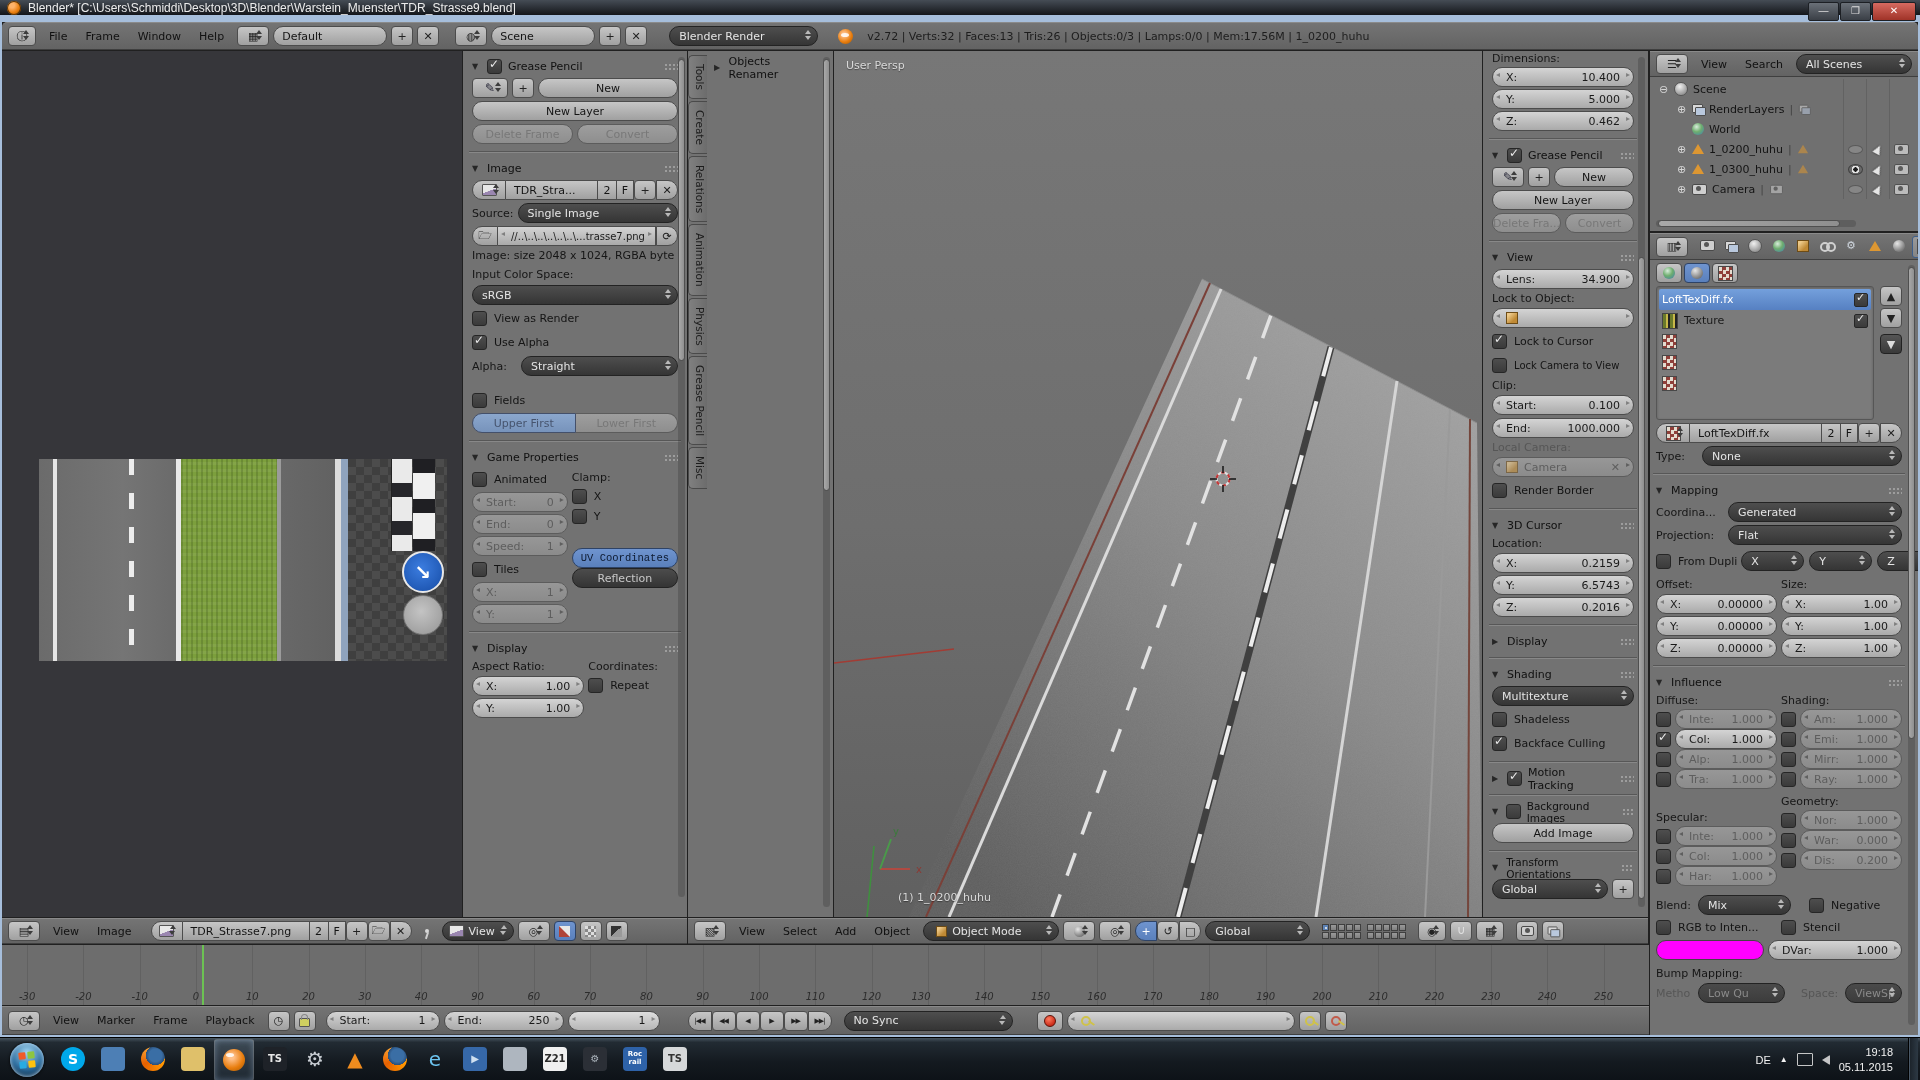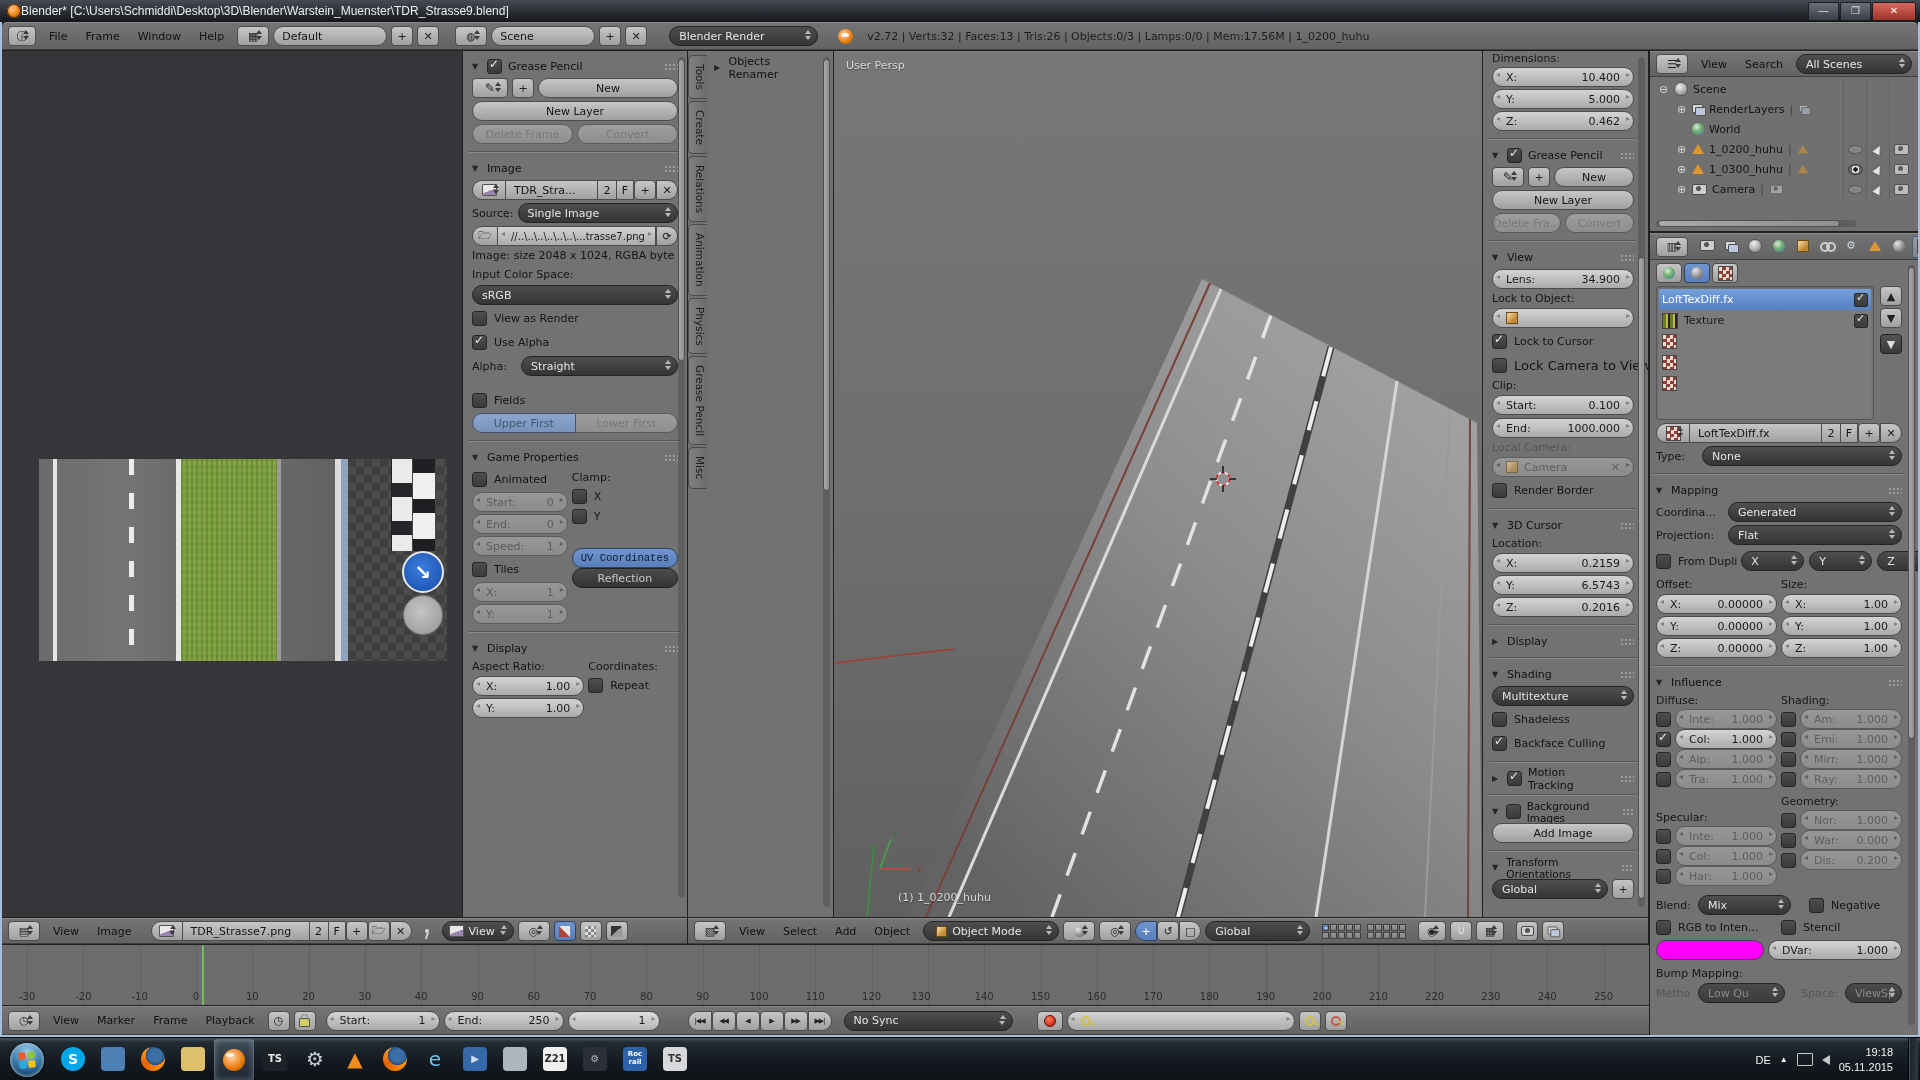--- a/index.html
+++ b/index.html
@@ -1,19 +1,19 @@
 <!DOCTYPE html>
 <html><head>
 <meta charset="utf-8">
 <style>
   html,body{margin:0;padding:0;background:#000;}
   #root{position:relative;width:1920px;height:1080px;overflow:hidden;background:#a6bedb;font-family:"DejaVu Sans",sans-serif;font-size:11px;color:#1a1a1a;-webkit-font-smoothing:antialiased;}
   .abs{position:absolute;}
   
-  .titlebar{left:0;top:0;width:1920px;height:22px;background:linear-gradient(#454c55,#14161a);display:flex;align-items:center;padding-left:7px;box-sizing:border-box;color:#ececec;font-family:"Liberation Sans",sans-serif;font-size:12px;}
+  .titlebar{left:0;top:0;width:1920px;height:15px;background:linear-gradient(#454c55,#14161a);display:flex;align-items:center;gap:7px;padding-left:7px;box-sizing:border-box;color:#ececec;font-family:"Liberation Sans",sans-serif;font-size:12px;}
   .winbtns{position:absolute;right:4px;top:2px;display:flex;gap:1px;}
   .winbtn{width:29px;height:17px;background:linear-gradient(#6a7078,#3a3f46);border:1px solid #1c1f24;border-radius:2px;color:#ddd;font-size:10px;line-height:15px;text-align:center;}
   .winbtn.close{background:linear-gradient(#d66a60,#a03328);width:42px;color:#fff;}
   .blender-app-ic{width:14px;height:14px;border-radius:50%;background:radial-gradient(circle at 36% 32%,#ffb369 18%,#e87d0d 55%,#8a4a08);box-shadow:inset 0 0 0 1px #5a3405;}
   .edge-l{left:0;top:22px;width:2px;height:1015px;background:#a6bedb;}
   .edge-r{left:1918px;top:22px;width:2px;height:1015px;background:#a6bedb;}
   .edge-b{left:0;top:1035px;width:1920px;height:2px;background:#a6bedb;}
   .blender-bg{left:2px;top:22px;width:1916px;height:1013px;background:#202020;}
   
   .hdr{background:linear-gradient(#747474,#636363);border-top:1px solid #8a8a8a;border-bottom:1px solid #3f3f3f;display:flex;align-items:center;gap:4px;padding:0 6px;box-sizing:border-box;}
@@ -103,21 +103,21 @@
   #img-npanel{left:463px;top:51px;width:224px;height:866px;overflow:hidden;}
   
   #toolshelf{left:688px;top:51px;width:145px;height:866px;}
   .tabcol{position:absolute;left:0;top:4px;width:19px;display:flex;flex-direction:column;gap:2px;}
   .vtab{writing-mode:vertical-rl;background:linear-gradient(90deg,#808080,#6c6c6c);border:1px solid #4a4a4a;border-right:none;border-radius:5px 0 0 5px;color:#1c1c1c;font-size:10.5px;padding:8px 1px;text-align:center;}
   
   #viewport{left:834px;top:51px;width:648px;height:866px;background:linear-gradient(180deg,#777 0%,#6e6e6e 55%,#606060 100%);overflow:hidden;}
   .vplabel{position:absolute;color:#d9d9d9;text-shadow:0 1px 1px rgba(0,0,0,.4);}
   #v3d-npanel{left:1483px;top:51px;width:165px;height:866px;overflow:hidden;}
   
-  #ruler{left:2px;top:945px;width:1647px;height:60px;background:#6d6d6d;overflow:hidden;}
+  #ruler{left:2px;top:945px;width:1647px;height:60px;background:#6d6d6d;overflow:hidden;font-style:italic;}
   .tick{position:absolute;bottom:3px;transform:translateX(-50%);font-size:10px;color:#2c2c2c;}
   .tickline{position:absolute;top:0;bottom:0;width:1px;background:rgba(0,0,0,.10);}
   .playhead{position:absolute;top:0;bottom:0;width:2px;background:#6cc253;}
   
   #outliner{left:1650px;top:51px;width:268px;height:180px;background:#707070;}
   #outliner-hdr{left:0;top:0;width:100%;height:26px;position:absolute;}
   .otree{position:absolute;left:4px;top:28px;right:6px;}
   .orow{display:flex;align-items:center;gap:5px;height:20px;position:relative;}
   .orow .nm{color:#141414;}
   .ocols{position:absolute;right:0;display:flex;gap:0;align-items:center;}
@@ -558,21 +558,21 @@
       <span class="lbl">Lock to Object:</span>
       <div class="nf" style="justify-content:flex-start;gap:6px">
           <span class="ic-cube"></span>
         </div>
       <div class="ck on" style="height:21px">
           <span class="box"></span>
           <span class="t">Lock to Cursor</span>
         </div>
       <div class="ck" style="height:21px">
           <span class="box"></span>
-          <span class="t" style="font-size:13px">Lock Camera to View</span>
+          <span class="t" style="font-size:10px">Lock Camera to View</span>
         </div>
       <span class="lbl">Clip:</span>
       <div class="nf">
           <span>Start:</span>
           <span class="v">0.100</span>
         </div>
       <div class="nf">
           <span>End:</span>
           <span class="v">1000.000</span>
         </div>

